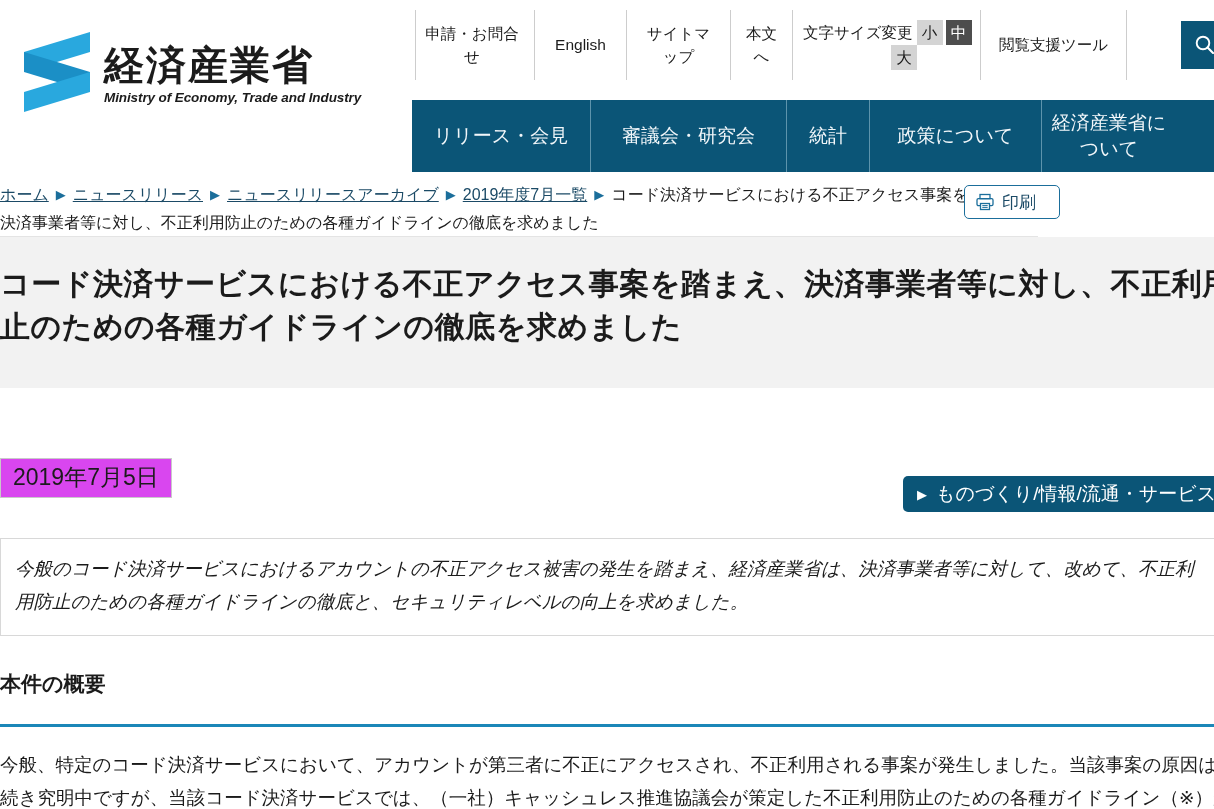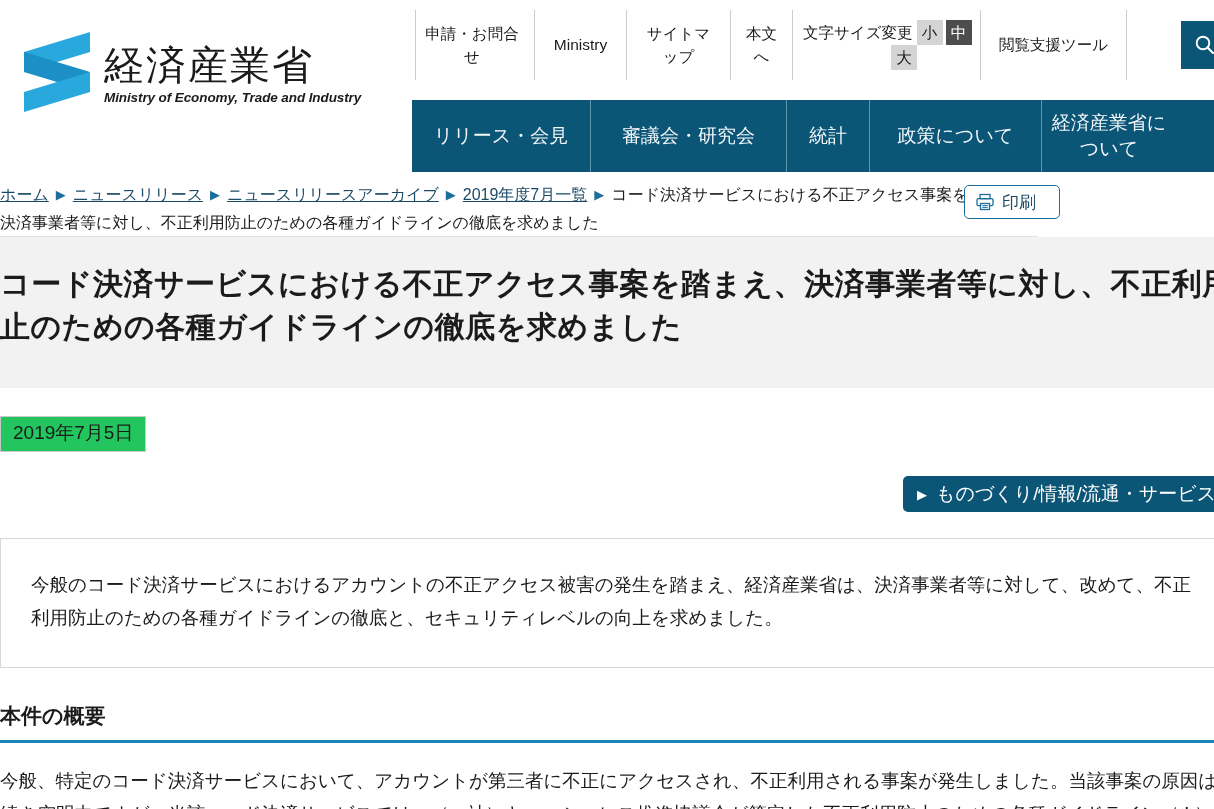--- a/index.html
+++ b/index.html
@@ -47,21 +47,21 @@
     background: #1b8fc6;
   }
   .logo-mark .b3 {
     left: 0; top: 44px; width: 66px; height: 20px;
     transform: skewY(-17deg);
     background: #29a8de;
   }
   .logo-text { line-height: 1; padding-bottom: 2px; }
   .logo-jp {
     font-size: 40px;
-    font-weight: 400;
+    font-weight: 700;
     letter-spacing: 2px;
     color: #1b1b1b;
     white-space: nowrap;
   }
   .logo-en {
     font-size: 13.5px;
     font-weight: 700;
     font-style: italic;
     color: #1b1b1b;
     margin-top: 6px;
@@ -230,25 +230,26 @@
   .content { width: 1214px; background: #ffffff; padding-top: 28px; }
 
   .meta-row {
     position: relative;
     height: 46px;
     margin-bottom: 14px;
   }
   .date-box {
     display: inline-block;
     border: 1px solid #c9c9c9;
-    background: #22c55e;
-    font-size: 19px;
+    background: #d946ef;
+    font-size: 23px;
     color: #1b1b1b;
     padding: 6px 12px 7px 12px;
     line-height: 1.1;
+    margin-top: 42px;
   }
 
   .category-row {
     position: relative;
     height: 40px;
     margin-bottom: 22px;
   }
   .category-badge {
     position: absolute;
     left: 903px; top: 0;
@@ -270,29 +271,30 @@
     border: 1px solid #d8d8d8;
     background: #ffffff;
     padding: 14px 14px 16px 14px;
     margin: 0 0 34px 0;
     width: 1225px;
   }
   .summary-text {
     font-size: 18.5px;
     color: #1b1b1b;
     line-height: 1.78;
-    margin: 16px;
+    margin: 0;
+    font-style: italic;
   }
 
   .section-heading {
     font-size: 21px;
     font-weight: 700;
     color: #1b1b1b;
     margin: 0;
-    padding: 0 0 10px 0;
+    padding: 0 0 26px 0;
     border-bottom: 3px solid #1b87b8;
     width: 1214px;
   }
 
   .body-text {
     font-size: 18.5px;
     color: #1b1b1b;
     line-height: 1.78;
     margin: 22px 0 0 0;
     width: 1290px;
@@ -310,21 +312,21 @@
       <div class="band b3"></div>
     </div>
     <div class="logo-text">
       <div class="logo-jp">経済産業省</div>
       <div class="logo-en">Ministry of Economy, Trade and Industry</div>
     </div>
   </div>
 
   <div class="util-nav">
     <div class="util-item first util-w1">申請・お問合せ</div>
-    <div class="util-item util-w2">Ministry</div>
+    <div class="util-item util-w2">English</div>
     <div class="util-item util-w3">サイトマップ</div>
     <div class="util-item util-w4">本文へ</div>
 
     <div class="util-item util-fontsize">
       <div class="fs-line">
         <span class="fs-label">文字サイズ変更</span>
         <span class="fs-btn">小</span>
         <span class="fs-btn active">中</span>
       </div>
       <div class="fs-line l2">

